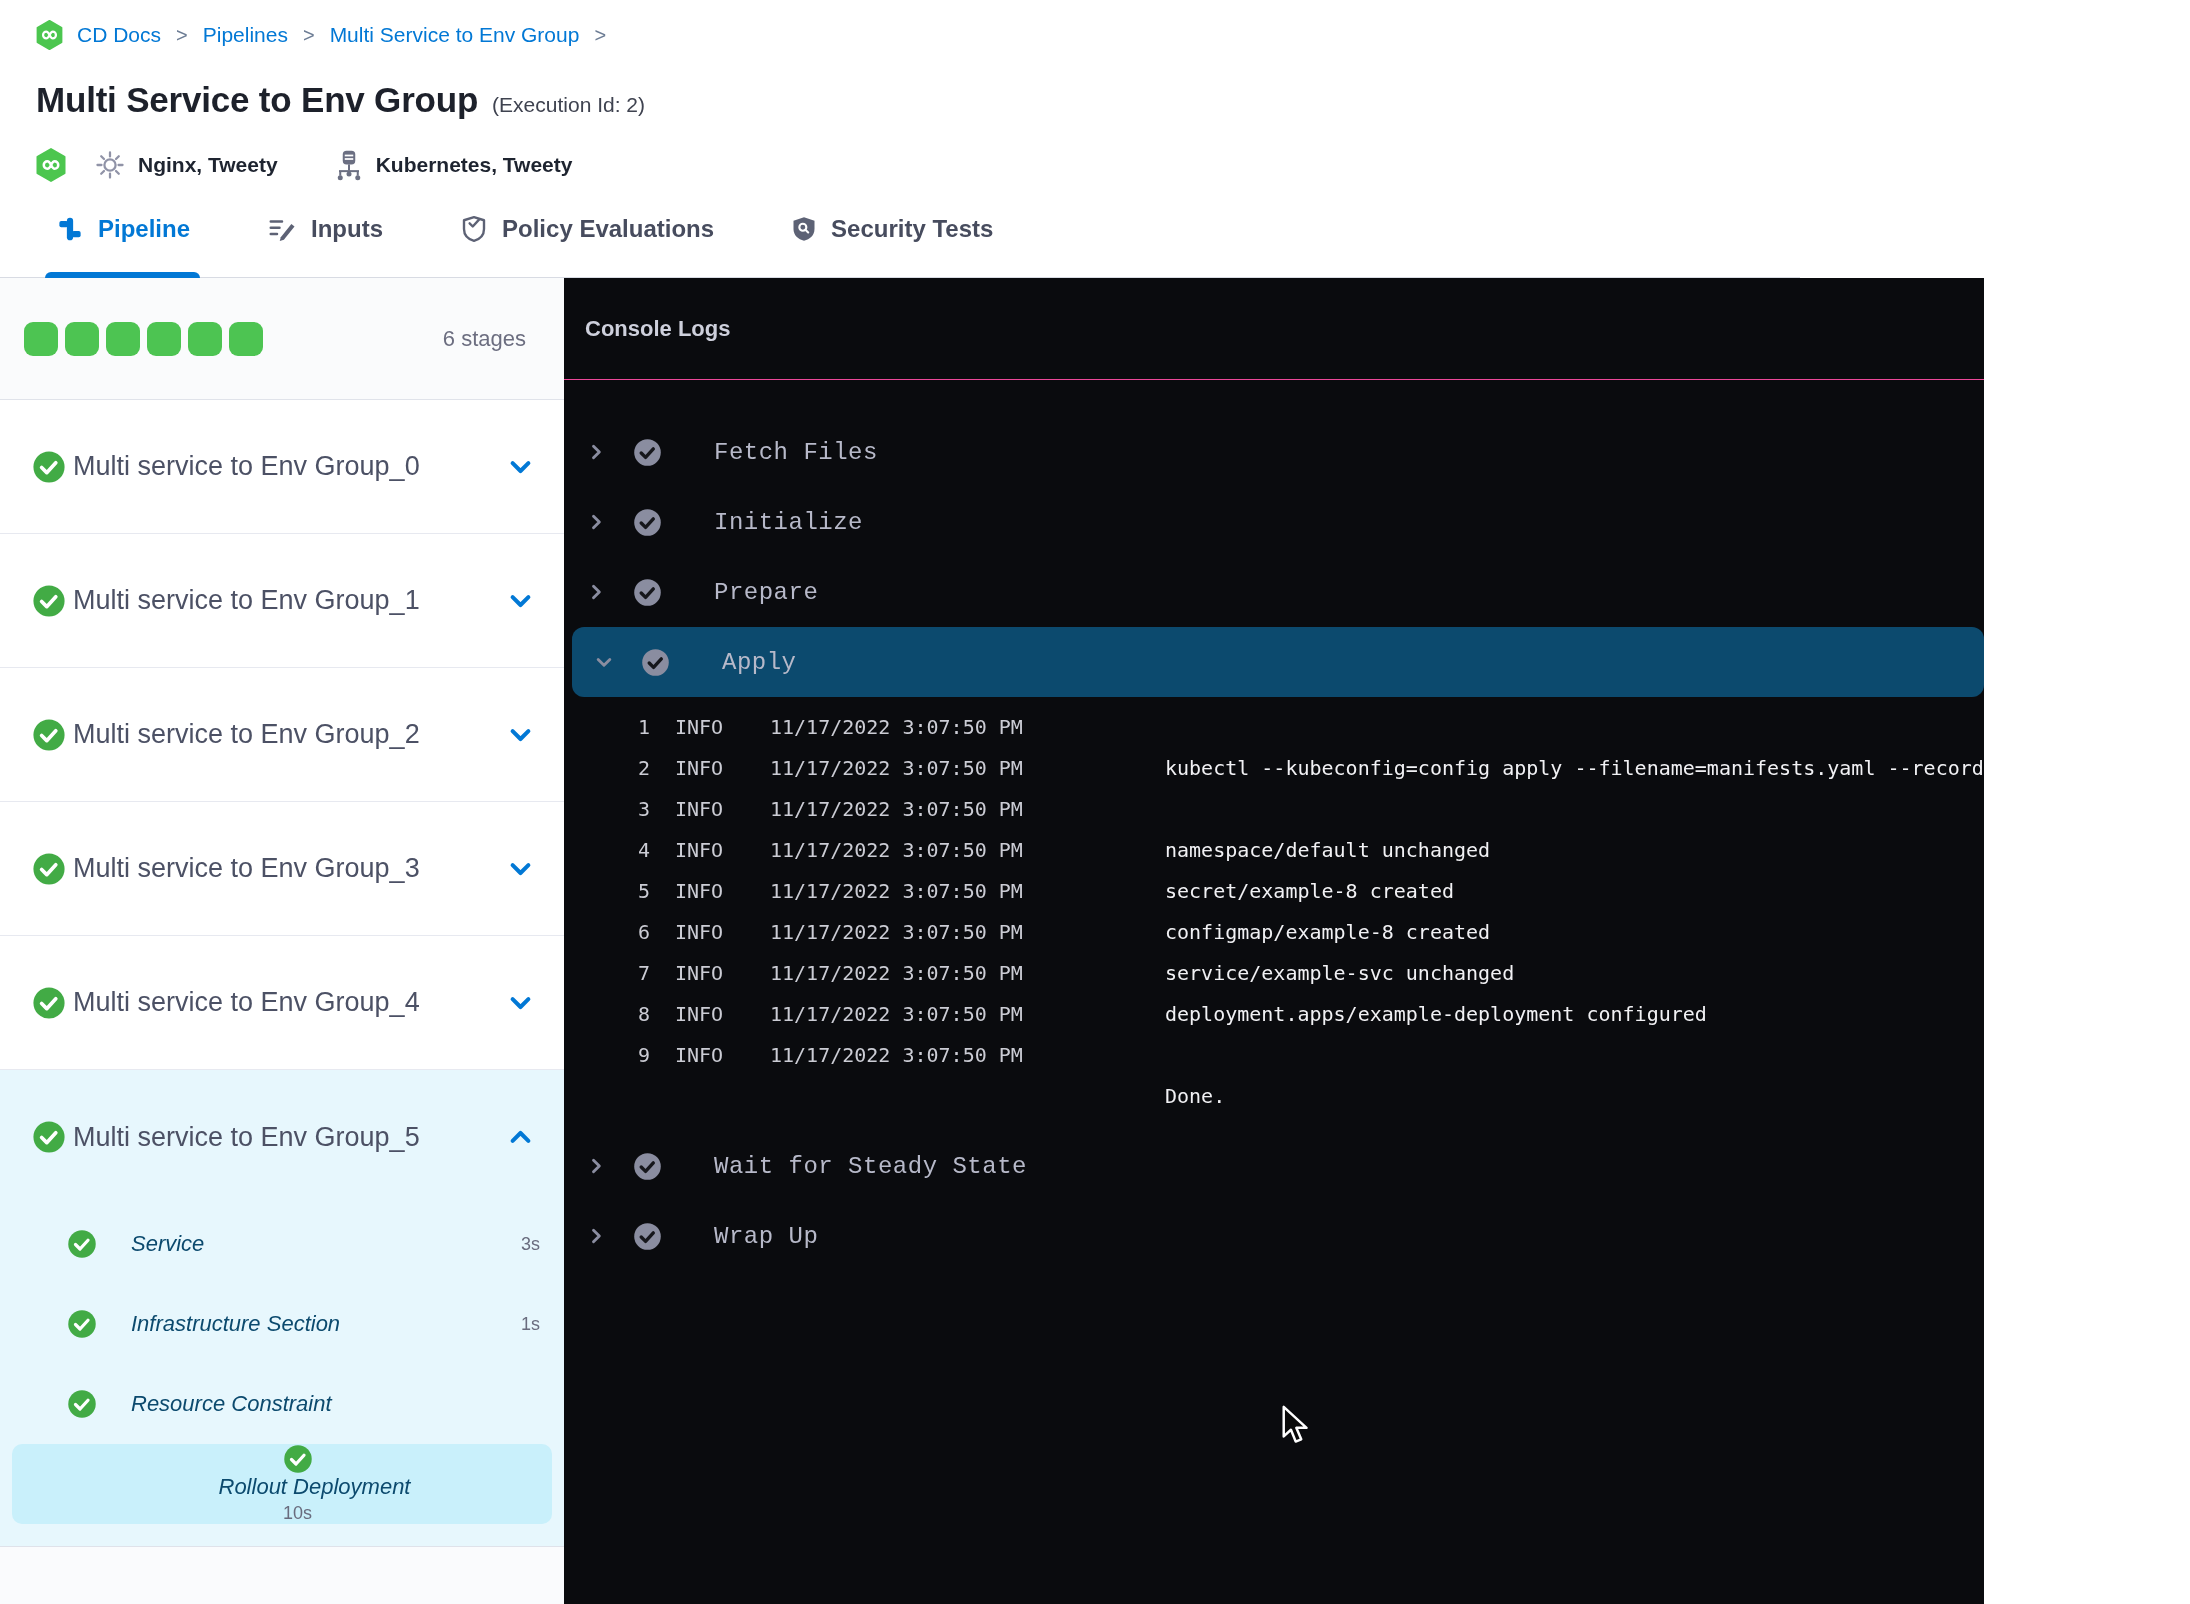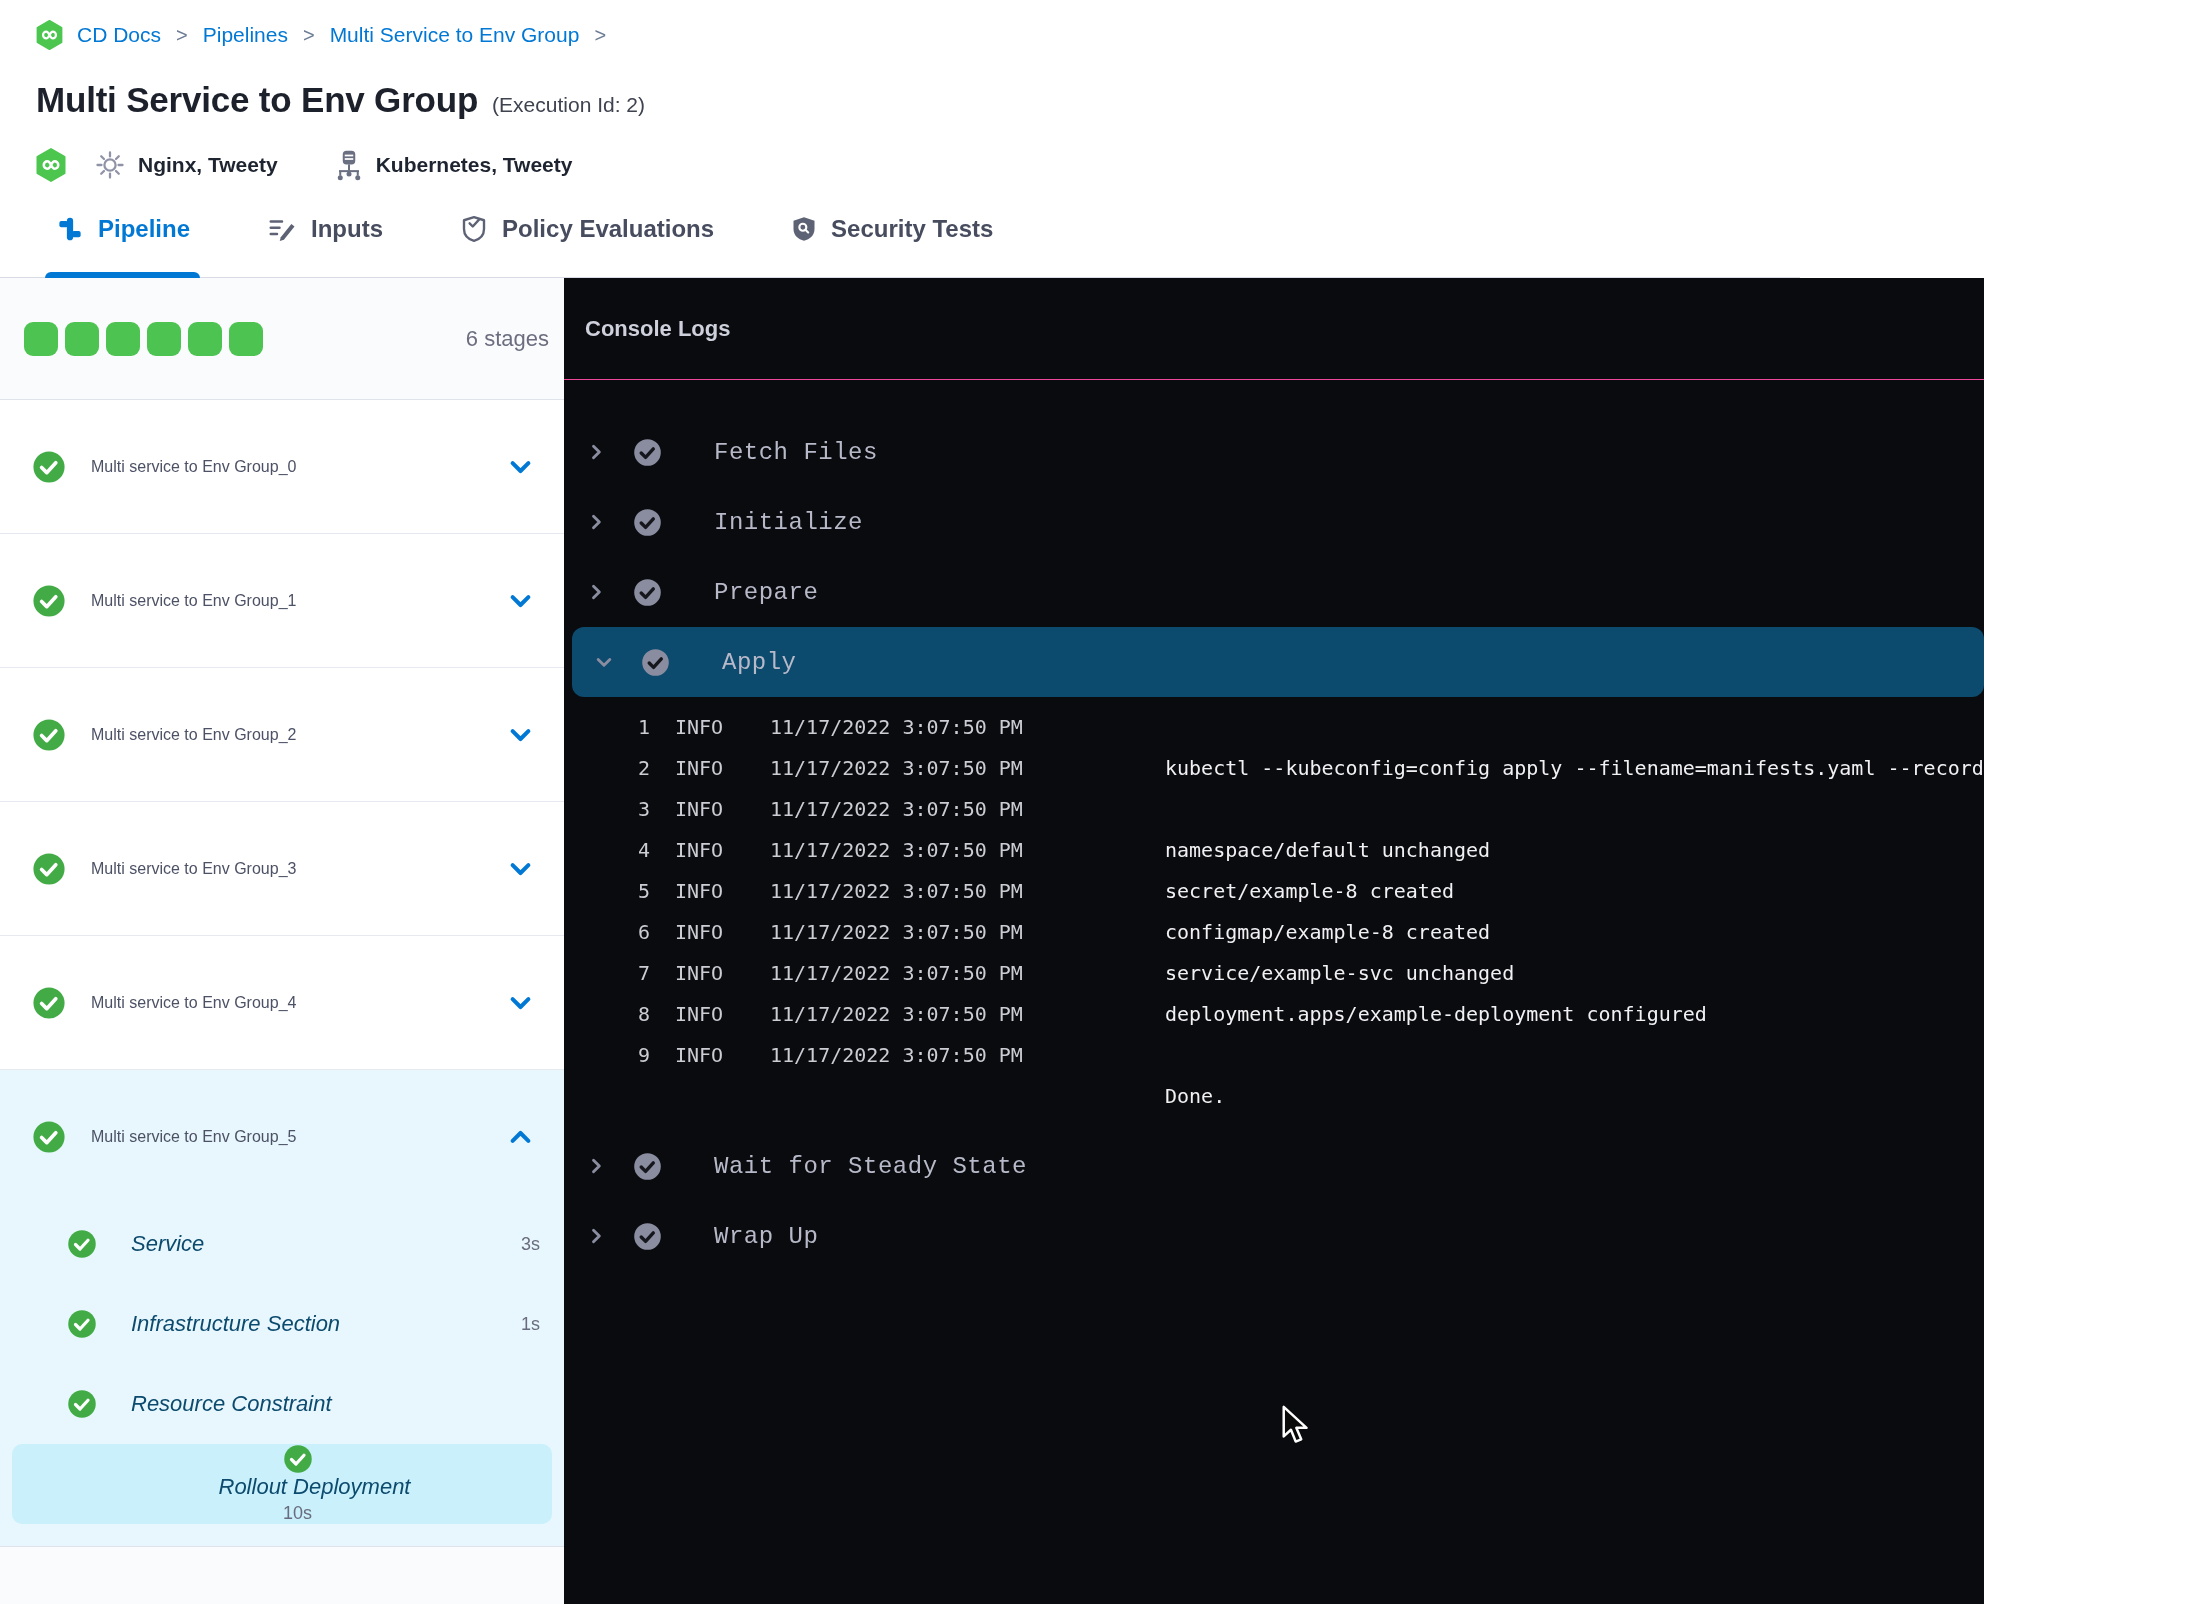--- a/index.html
+++ b/index.html
@@ -28,29 +28,29 @@
          font-size:24px; font-weight:600; color:#474c5e; position:relative; }
   .tab.active { color:#0278d5; }
   .tab.active::after { content:""; position:absolute; left:0; right:0; bottom:-1px; height:6px;
                        background:#0278d5; border-radius:6px 6px 0 0; }
 
   
   .content { flex:1 1 auto; display:flex; min-height:0; }
 
   
   .sidebar { width:564px; flex:0 0 564px; background:#ffffff; display:flex; flex-direction:column; }
-  .summary { height:122px; flex:0 0 122px; display:flex; align-items:center; padding:0 15px 0 24px;
+  .summary { height:122px; flex:0 0 122px; display:flex; align-items:center; padding:0 38px 0 24px;
              background:#fafbfc; border-bottom:1px solid #e0e3ea; }
   .squares { display:flex; gap:7px; }
   .square { width:34px; height:34px; border-radius:9px; background:#4dc452; }
   .stage-count { margin-left:auto; font-size:22px; color:#6c6e80; }
 
   .stage-row { height:134px; display:flex; align-items:center; padding:0 30px 0 32px;
                border-bottom:1px solid #e7e9f0; background:#ffffff; cursor:pointer; }
-  .stage-row .label { font-size:16px; color:#4c5165; margin-left:25px; flex:1 1 auto; }
+  .stage-row .label { font-size:27px; color:#4c5165; margin-left:7px; flex:1 1 auto; }
 
   .expanded-group { background:#e7f7fd; border-bottom:1px solid #dfe2ea; padding-bottom:22px; }
   .expanded-group .stage-row { background:transparent; border-bottom:none; }
   .substep-row { height:80px; display:flex; align-items:center; padding:0 24px 0 67px; cursor:pointer; }
   .substep-row .label { font-size:22px; color:#0c4a6e; margin-left:34px; flex:1 1 auto;font-style:italic; }
   .substep-row .duration { font-size:18px; color:#696c7e; }
   .substep-row.selected { background:#c9f0fb; border-radius:10px; margin:0 12px; padding-left:55px;flex-direction:column; }
   .sidebar-tail { flex:1 1 auto; background:#fafbfd; }
 
   

